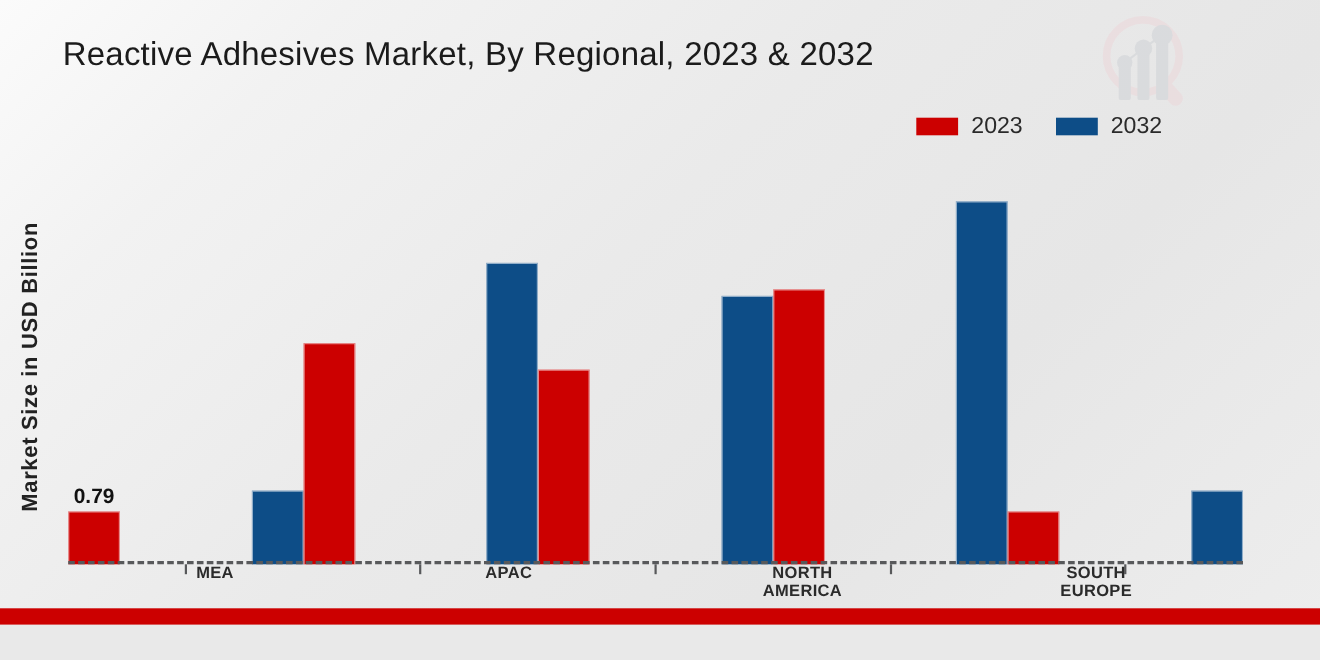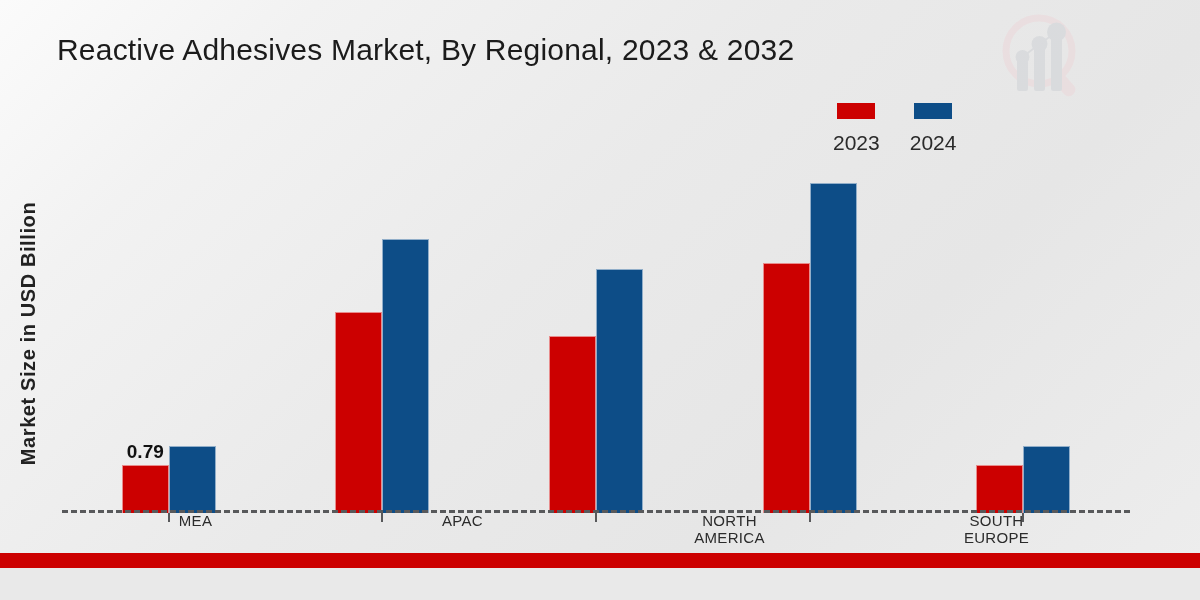--- a/index.html
+++ b/index.html
@@ -27,21 +27,21 @@
     font-size:30px;font-weight:400;color:#1b1b1b;
     letter-spacing:.2px;white-space:nowrap;
     font-family:"Liberation Sans", sans-serif;
   }
 
   
   #legend{
     position:absolute;left:833px;top:103px;
     display:flex;align-items:center;gap:30px;
   }
-  .legend-item{display:flex;align-items:center;gap:12px;flex-direction:column;}
+  .legend-item{display:flex;align-items:center;gap:12px;}
   .legend-swatch{width:38px;height:16px;display:block;}
   .legend-label{font-size:21px;color:#2a2a2a;font-weight:400;}
 
   
   #y-axis-title{
     position:absolute;left:-142px;top:322px;width:340px;
     transform:rotate(-90deg);transform-origin:50% 50%;
     text-align:center;
     font-size:20px;font-weight:700;color:#222;letter-spacing:.6px;
     white-space:nowrap;
@@ -55,21 +55,21 @@
   #baseline{
     position:absolute;left:0;bottom:0;width:100%;height:0;
     border-top:3px dashed #58595b;
   }
   #bars{
     position:absolute;left:0;bottom:0;width:100%;height:363px;
     display:flex;align-items:flex-end;
   }
   .group{
     flex:1 1 0;height:100%;position:relative;
-    display:flex;align-items:flex-end;justify-content:center;
+    display:flex;align-items:flex-end;justify-content:space-between;
   }
   .bar{
     width:47px;position:relative;
     border:1px solid rgba(255,255,255,.55);
     border-bottom:none;box-sizing:border-box;
   }
   .bar.series-2023{background:#cc0000;}
   .bar.series-2032{background:#0d4d87;}
   .bar-value{
     position:absolute;left:50%;transform:translateX(-50%);
@@ -78,20 +78,21 @@
   }
   .tick{
     position:absolute;left:50%;bottom:-9px;margin-left:-1px;
     width:2px;height:9px;background:#58595b;
   }
 
   
   #x-labels{
     position:absolute;left:62px;top:512px;width:1068px;
     display:flex;
+    font-weight:bold;
   }
   .x-label{
     flex:1 1 0;text-align:center;
     font-size:15px;color:#2b2b2b;line-height:17px;
     white-space:pre-line;letter-spacing:.3px;
   }
 
   
   #footer-bar{
     position:absolute;left:0;bottom:0;width:1200px;height:15px;
@@ -121,21 +122,21 @@
 
   <div id="chart-title">Reactive Adhesives Market, By Regional, 2023 &amp; 2032</div>
 
   <div id="legend">
     <div class="legend-item">
       <span class="legend-swatch series-swatch" style="background:#cc0000"></span>
       <span class="legend-label">2023</span>
     </div>
     <div class="legend-item">
       <span class="legend-swatch series-swatch" style="background:#0d4d87"></span>
-      <span class="legend-label">2024</span>
+      <span class="legend-label">2032</span>
     </div>
   </div>
 
   <div id="y-axis-title">Market Size in USD Billion</div>
 
   <div id="plot">
     <div id="bars">
 
       <div class="group">
         <div class="bar series-2023" style="height: 47.795px; background: rgb(204, 0, 0);">

